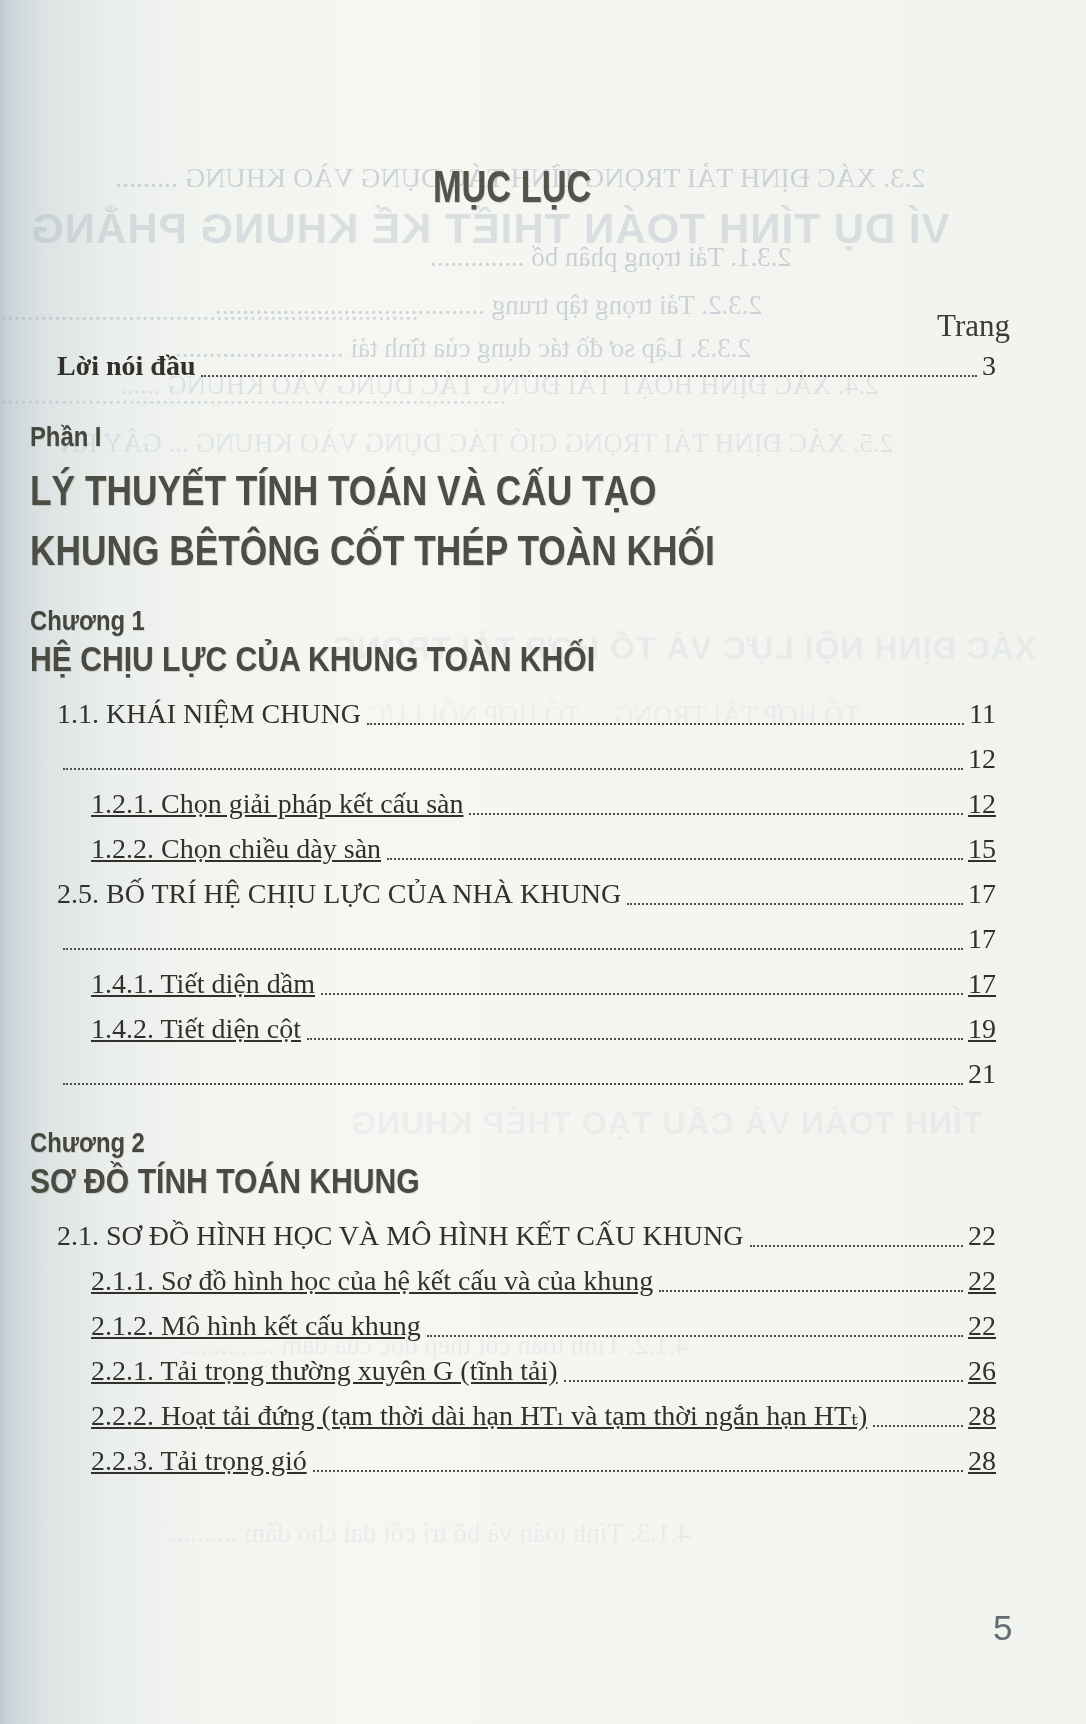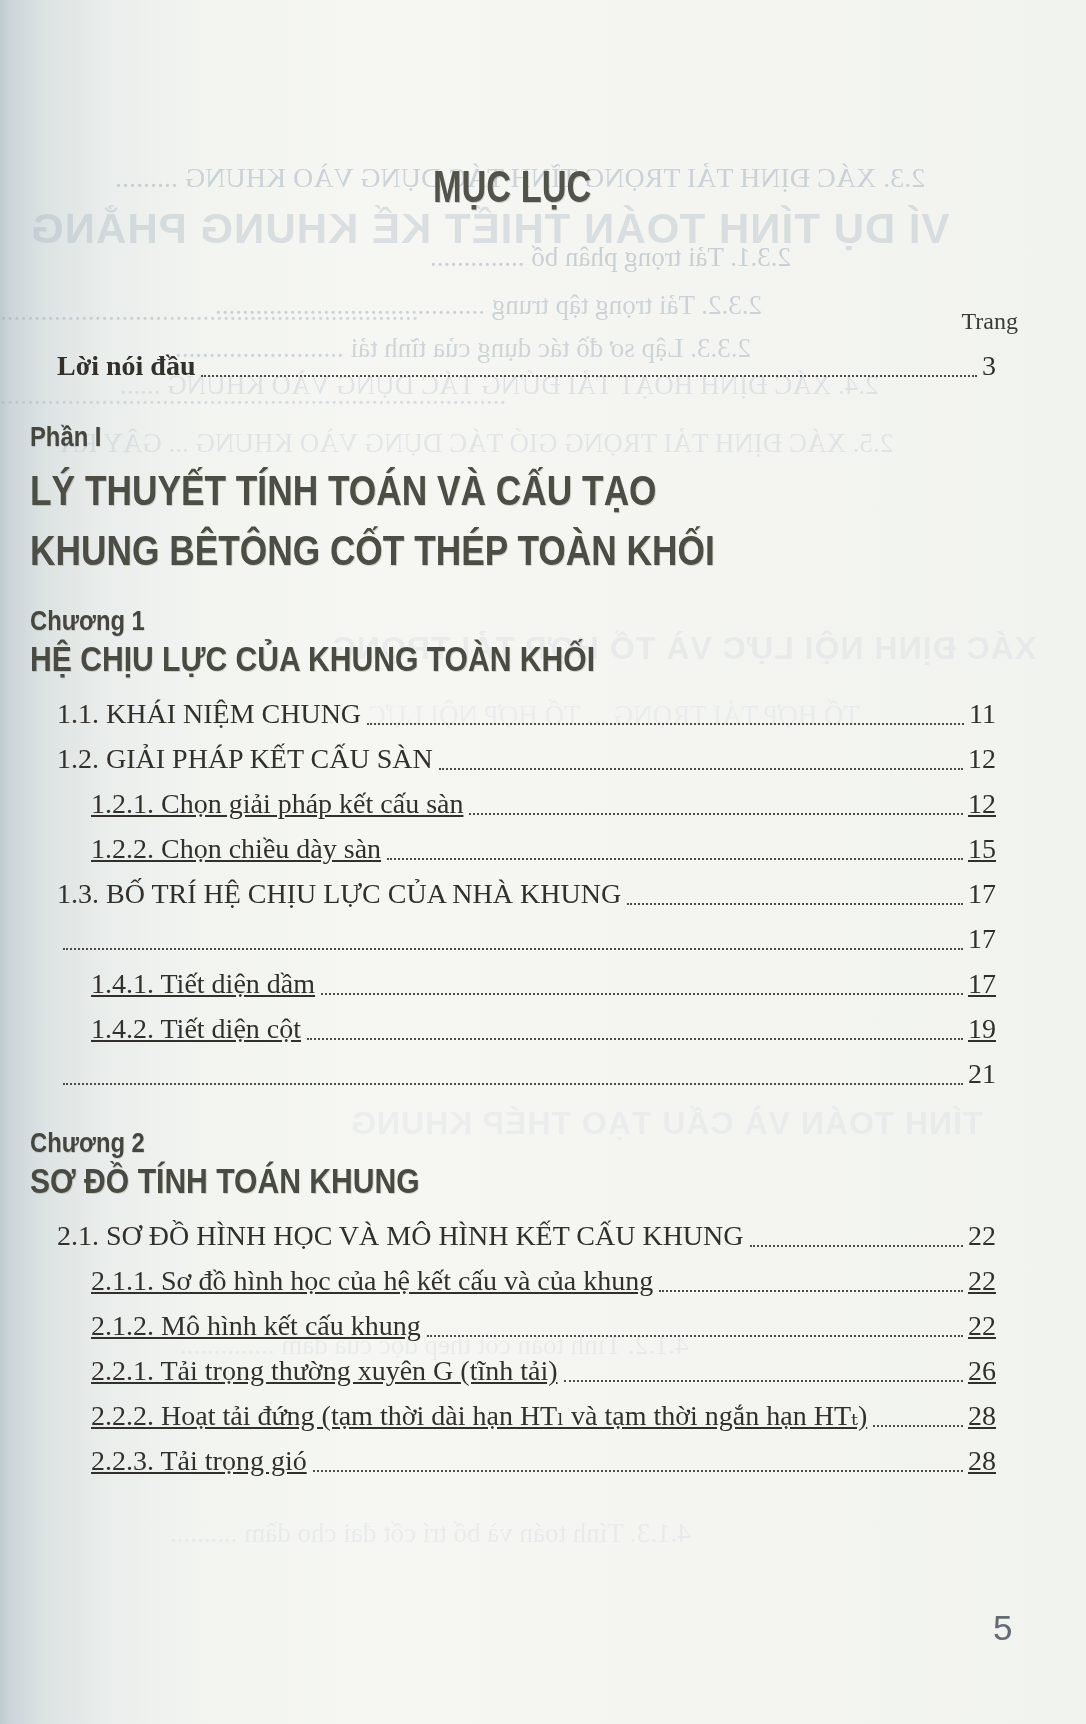--- a/index.html
+++ b/index.html
@@ -18,22 +18,22 @@
   .ghost-line.sans{font-family:"Liberation Sans","DejaVu Sans",sans-serif;font-weight:bold;letter-spacing:1px;}
   
   .muc-luc{
     position:absolute;top:162px;left:433px;margin:0;
     font-family:"Liberation Sans","DejaVu Sans",sans-serif;
     font-weight:bold;font-size:44px;color:#52534a;letter-spacing:0px;
     transform:scaleX(.78);transform-origin:left;
     text-shadow:1px 1px 0 rgba(80,80,70,.25);
   }
   .trang{
-    position:absolute;top:308px;right:68px;
-    font-size:24px;color:#3a3a36;
+    position:absolute;top:308px;right:76px;
+    font-size:31px;color:#3a3a36;
   }
   .folio{
     position:absolute;top:1608px;left:993px;
     font-family:"Liberation Sans","DejaVu Sans",sans-serif;
     font-size:35px;color:#626c72;
   }
   
   .toc{position:absolute;top:338px;left:30px;width:966px;}
   .row{
     display:flex;align-items:flex-start;margin-top:10px;
@@ -106,36 +106,35 @@
         <div>KHUNG BÊTÔNG CỐT THÉP TOÀN KHỐI</div>
       </div>
       <div class="chapter-label">Chương 1</div>
       <div class="chapter-title">HỆ CHỊU LỰC CỦA KHUNG TOÀN KHỐI</div>
       <div class="row">
     <span class="label">1.1. KHÁI NIỆM CHUNG</span>
     <span class="dots"></span>
     <span class="pagenum">11</span>
   </div>
       <div class="row">
-    <span class="label">1.2. GIẢI PHÁP KẾT CẤU SÀN</span>
     <span class="dots"></span>
     <span class="pagenum">12</span>
   </div>
       <div class="row sub">
     <span class="label">1.2.1. Chọn giải pháp kết cấu sàn</span>
     <span class="dots"></span>
     <span class="pagenum">12</span>
   </div>
       <div class="row sub">
     <span class="label">1.2.2. Chọn chiều dày sàn</span>
     <span class="dots"></span>
     <span class="pagenum">15</span>
   </div>
       <div class="row">
-    <span class="label">1.3. BỐ TRÍ HỆ CHỊU LỰC CỦA NHÀ KHUNG</span>
+    <span class="label">2.5. BỐ TRÍ HỆ CHỊU LỰC CỦA NHÀ KHUNG</span>
     <span class="dots"></span>
     <span class="pagenum">17</span>
   </div>
       <div class="row">
     <span class="dots"></span>
     <span class="pagenum">17</span>
   </div>
       <div class="row sub">
     <span class="label">1.4.1. Tiết diện dầm</span>
     <span class="dots"></span>

